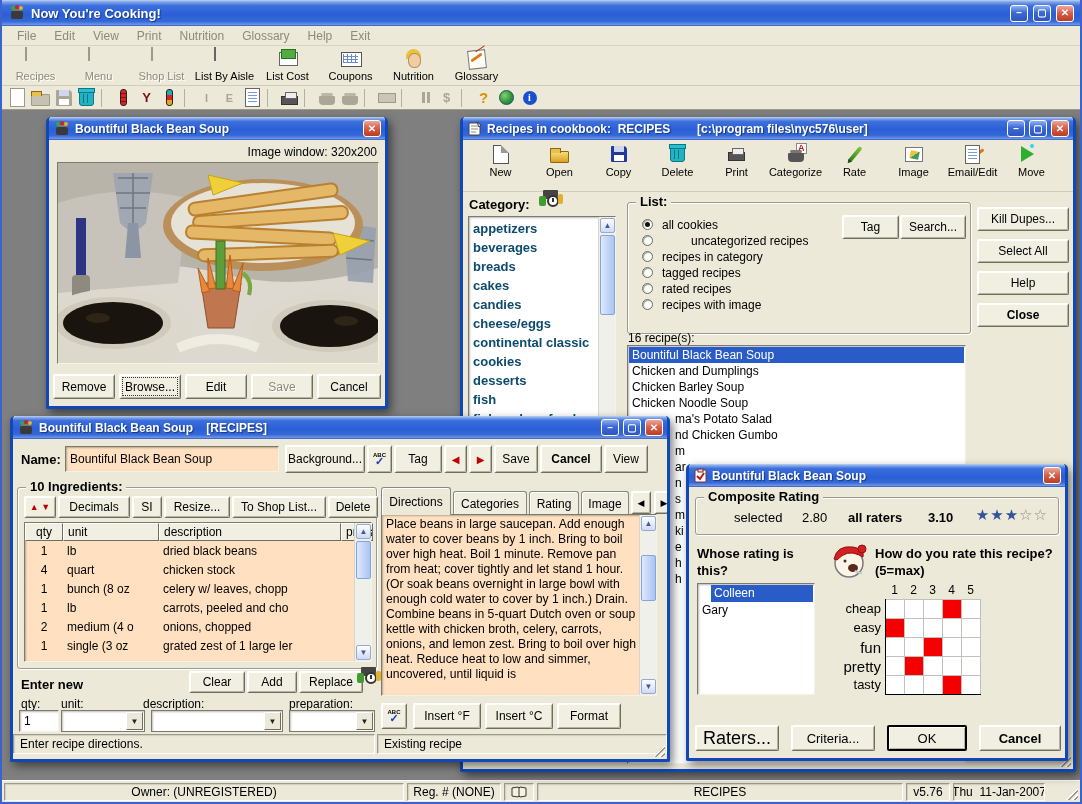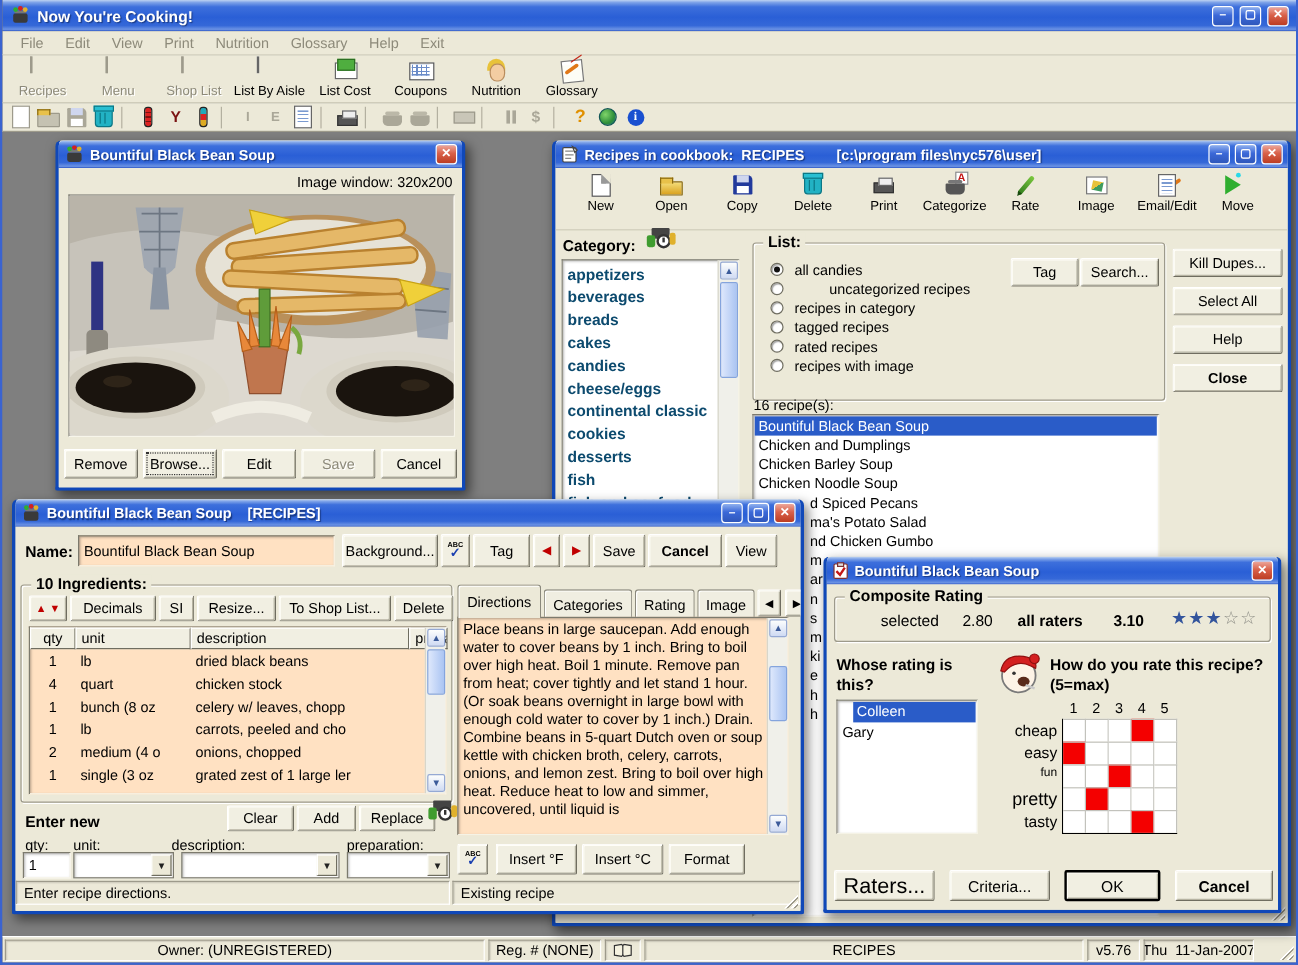--- a/index.html
+++ b/index.html
@@ -379,21 +379,21 @@
       <span class="ar" style="top:1px">▲</span>
       <span class="thumb" style="top:18px;height:80px"></span>
       <span class="ar" style="bottom:1px">▼</span>
     </div>
 
     <div class="group" style="left:164px;top:62px;width:344px;height:132px">
       <span class="legend">List:</span>
       <div id="ck-opts" style="position:absolute;left:12px;top:14px;right:8px;bottom:4px">
           <div style="position: absolute; left: 0px; top: 0px; height: 16px; width: 100%;">
             <span class="radio sel" style="left: 2px; top: 2px;"></span>
-            <span style="position: absolute; left: 22px; top: 1px; font-size: 12px;">all candies</span>
+            <span style="position: absolute; left: 22px; top: 1px; font-size: 12px;">all cookies</span>
           </div>
           <div style="position: absolute; left: 0px; top: 16px; height: 16px; width: 100%;">
             <span class="radio" style="left: 2px; top: 2px;"></span>
             <span style="position: absolute; left: 22px; top: 1px; font-size: 12px; margin-left: 29px;">uncategorized recipes</span>
           </div>
           <div style="position: absolute; left: 0px; top: 32px; height: 16px; width: 100%;">
             <span class="radio" style="left: 2px; top: 2px;"></span>
             <span style="position: absolute; left: 22px; top: 1px; font-size: 12px;">recipes in category</span>
           </div>
           <div style="position: absolute; left: 0px; top: 48px; height: 16px; width: 100%;">
@@ -419,21 +419,20 @@
         <div class="b3" style="left: 514px; top: 131px; width: 92px; height: 24px; position: absolute;">Help</div>
         <div class="b3 bold" style="left: 514px; top: 163px; width: 92px; height: 24px; position: absolute;">Close</div>
       </div>
 
     <div style="position:absolute;left:165px;top:191px">16 recipe(s):</div>
     <div class="sk" id="ck-recipes" style="position:absolute;left:164px;top:205px;width:339px;height:419px;overflow:hidden;padding:1px">
         <div class="lbx-row sel">Bountiful Black Bean Soup</div>
         <div class="lbx-row">Chicken and Dumplings</div>
         <div class="lbx-row">Chicken Barley Soup</div>
         <div class="lbx-row">Chicken Noodle Soup</div>
-        <div class="lbx-row cut">d Spiced Pecans</div>
         <div class="lbx-row cut">ma's Potato Salad</div>
         <div class="lbx-row cut">nd Chicken Gumbo</div>
         <div class="lbx-row cut">m</div>
         <div class="lbx-row cut">ar</div>
         <div class="lbx-row cut">n</div>
         <div class="lbx-row cut">s</div>
         <div class="lbx-row cut">m</div>
         <div class="lbx-row cut">ki</div>
         <div class="lbx-row cut">e</div>
         <div class="lbx-row cut">h</div>
@@ -709,21 +708,21 @@
     <div id="rt-scale">
         <span style="position: absolute; left: 196px; top: 96px; width: 19px; text-align: center; font-size: 12px;">1</span>
         <span style="position: absolute; left: 215px; top: 96px; width: 19px; text-align: center; font-size: 12px;">2</span>
         <span style="position: absolute; left: 234px; top: 96px; width: 19px; text-align: center; font-size: 12px;">3</span>
         <span style="position: absolute; left: 253px; top: 96px; width: 19px; text-align: center; font-size: 12px;">4</span>
         <span style="position: absolute; left: 272px; top: 96px; width: 19px; text-align: center; font-size: 12px;">5</span>
       </div>
     <div id="rt-labels">
         <div style="position: absolute; left: 130px; top: 114px; width: 62px; text-align: right; font-size: 13px;">cheap</div>
         <div style="position: absolute; left: 130px; top: 133px; width: 62px; text-align: right; font-size: 13px;">easy</div>
-        <div style="position: absolute; left: 130px; top: 152px; width: 62px; text-align: right; font-size: 10px;">fun</div>
+        <div style="position: absolute; left: 130px; top: 152px; width: 62px; text-align: right; font-size: 15px;">fun</div>
         <div style="position: absolute; left: 130px; top: 171px; width: 62px; text-align: right; font-size: 15px;">pretty</div>
         <div style="position: absolute; left: 130px; top: 190px; width: 62px; text-align: right; font-size: 13px;">tasty</div>
       </div>
     <div id="rt-grid" style="position:absolute;left:196px;top:112px;width:96px;height:96px;border-left:1px solid #000;border-bottom:1px solid #000">
         <span class="rcell" style="left: 0px; top: 0px;"></span>
         <span class="rcell" style="left: 19px; top: 0px;"></span>
         <span class="rcell" style="left: 38px; top: 0px;"></span>
         <span class="rcell red" style="left: 57px; top: 0px;"></span>
         <span class="rcell" style="left: 76px; top: 0px;"></span>
         <span class="rcell red" style="left: 0px; top: 19px;"></span>

